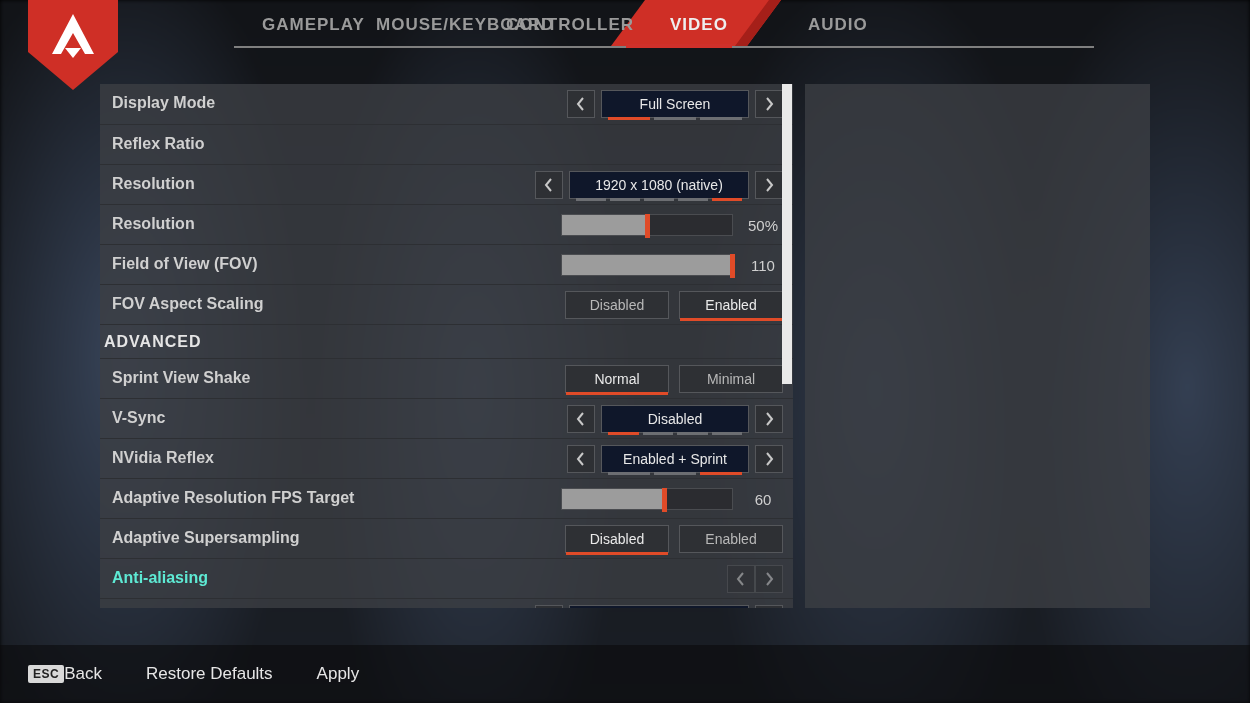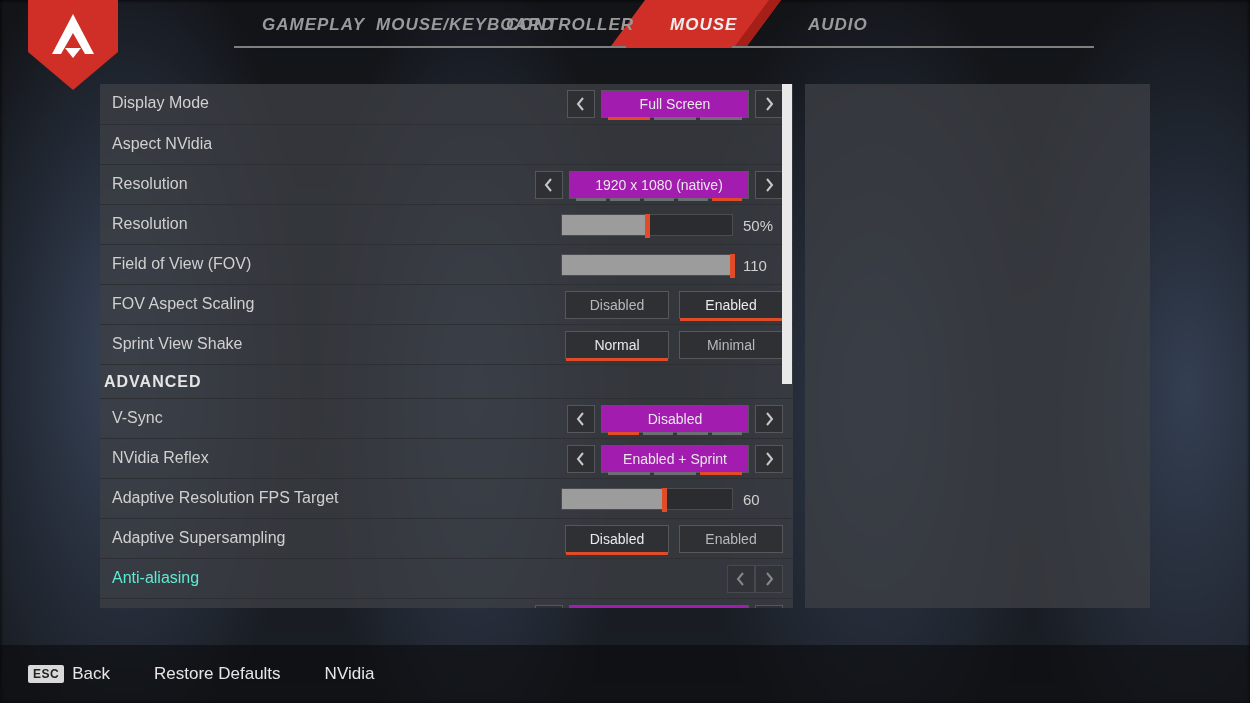--- a/index.html
+++ b/index.html
@@ -10,61 +10,61 @@
     radial-gradient(ellipse 300px 700px at 70% 55%, rgba(120,150,200,0.28), transparent 60%),
     radial-gradient(ellipse 300px 700px at 95% 55%, rgba(120,150,200,0.30), transparent 60%),
     linear-gradient(#121418,#1a1e25);
     filter:blur(2px);
   }
   .page { position:absolute; inset:0; }
   
   .tabbar { position:absolute; top:0; left:0; right:0; height:62px; }
   .tabline { position:absolute; left:234px; right:156px; top:46px; height:2px; background:#7f7f7f; }
   .tabline .active { position:absolute; left:392px; width:106px; top:-2px; height:4px; background:#d0302a; }
-  .tab { position:absolute; top:14px; height:44px; line-height:22px; font-weight:700; letter-spacing:1px; color:#9a9a9a; font-size:17px; text-align:center;font-style:italic; }
+  .tab { position:absolute; top:14px; height:44px; line-height:22px; font-weight:700; letter-spacing:1px; color:#9a9a9a; font-size:17px; text-align:center; }
   .tab.active { color:#eeeeee; }
   .tab-slash { position:absolute; top:0; left:611px; width:170px; height:46px; overflow:visible; }
   
   .pennant { position:absolute; left:28px; top:0; width:90px; height:90px; }
   
   .left-panel { position:absolute; left:100px; top:84px; width:693px; height:524px; background:rgba(60,63,68,0.78); overflow:hidden; }
   .right-panel { position:absolute; left:805px; top:84px; width:345px; height:524px; background:rgba(60,63,68,0.78); }
   .scrollbar { position:absolute; left:782px; top:84px; width:10px; height:300px; background:#e9e9e9; }
   .rows { position:absolute; left:0; top:0; right:0; }
   .row { position:relative; height:40px; border-top:1px solid #2d2f33; }
   .row:first-child { border-top:none; }
-  .row .label { position:absolute; left:12px; top:10px; color:#d0d0d0; font-size:16px; }
+  .row .label { position:absolute; left:12px; top:10px; color:#d0d0d0; font-size:16px;font-weight:bold; }
   .row.disabled .label { color:#5eead4; }
   .section-head { height:34px; }
   .section-head .label { font-weight:700; color:#e5e5e5; letter-spacing:1px; top:8px; left:4px; }
   
   .stepper { position:absolute; right:10px; top:6px; height:28px; display:flex; align-items:center; }
   .arrow { width:28px; height:28px; background:#2e3034; border:1px solid #55575b; display:flex; align-items:center; justify-content:center; }
   .arrow svg { width:10px; height:14px; }
   .arrow.disabled { opacity:0.55; }
-  .valbox { width:148px; height:28px; margin:0 6px; background:#a21caf; border:1px solid #55575b; color:#e8e8e8; font-size:14px; display:flex; align-items:center; justify-content:center; position:relative; }
+  .valbox { width:148px; height:28px; margin:0 6px; background:#0f172a; border:1px solid #55575b; color:#e8e8e8; font-size:14px; display:flex; align-items:center; justify-content:center; position:relative; }
   .valbox.wide { width:180px; }
   .ticks { position:absolute; left:6px; right:6px; bottom:-3px; height:3px; display:flex; gap:4px; }
   .ticks span { flex:1; background:#6c6e72; }
   .ticks span.on { background:#e04b28; }
   
   .slider-wrap { position:absolute; right:10px; top:8px; width:222px; height:24px; display:flex; align-items:center; }
   .slider { position:relative; flex:1; height:22px; background:#2b2c30; border:1px solid #4a4c50; }
   .slider .fill { position:absolute; left:0; top:0; bottom:0; background:#9c9c9c; }
   .slider .handle { position:absolute; top:-1px; width:5px; height:24px; background:#e04b28; }
-  .slider-val { width:40px; text-align:left; color:#cfcfcf; font-size:15px; margin-left:10px; }
+  .slider-val { width:40px; text-align:center; color:#cfcfcf; font-size:15px; margin-left:10px; }
   
   .toggle-wrap { position:absolute; right:10px; top:6px; display:flex; gap:10px; }
   .toggle { width:104px; height:28px; background:#2e3034; border:1px solid #55575b; color:#b8b8b8; font-size:14px; display:flex; align-items:center; justify-content:center; position:relative; }
   .toggle.selected { color:#eaeaea; }
   .toggle .bar { position:absolute; left:0; right:0; bottom:-3px; height:3px; background:#e04b28; display:none; }
   .toggle.selected .bar { display:block; }
   
   .footer { position:absolute; left:0; right:0; bottom:0; height:58px; background:rgba(10,10,12,0.6); display:flex; align-items:center; padding-left:28px; gap:44px; color:#e6e6e6; font-size:17px; }
-  .esc { display:inline-flex; align-items:center; gap:8px; }
+  .esc { display:inline-flex; align-items:center; gap:0; }
   .esc .key { background:#d9d9d9; color:#222; font-weight:700; font-size:12px; padding:2px 5px; border-radius:2px; letter-spacing:0.5px; }
 </style>
 </head>
 <body>
 
 <div class="bg"></div>
 <div class="page">
 
   <div class="pennant">
     <svg viewBox="0 0 90 90">
@@ -79,21 +79,21 @@
   <div class="tabbar">
 
     <svg class="tab-slash" viewBox="0 0 170 46">
       <polygon points="34,0 170,0 136,46 0,46" fill="#cf2f26"></polygon>
       <polygon points="0,46 136,46 170,0 158,0 124,46" fill="#a51f19"></polygon>
     </svg>
     <div id="tabs-holder">
         <div class="tab" style="left: 262px;">GAMEPLAY</div>
         <div class="tab" style="left: 376px;">MOUSE/KEYBOARD</div>
         <div class="tab" style="left: 506px;">CONTROLLER</div>
-        <div class="tab active" style="left: 670px;">MOUSE</div>
+        <div class="tab active" style="left: 670px;">VIDEO</div>
         <div class="tab" style="left: 808px;">AUDIO</div>
       </div>
     <div class="tabline">
         <div class="active"></div>
       </div>
   </div>
 
   <div class="left-panel">
     <div class="rows" id="rows">
         <div class="row ">
@@ -113,21 +113,21 @@
               </div>
     </div>
     <div class="arrow">
               <svg viewBox="0 0 10 14">
                 <path d="M3 1 L8 7 L3 13" stroke="#c8c8c8" stroke-width="2" fill="none"></path>
               </svg>
             </div>
   </div>
   </div>
         <div class="row ">
-    <div class="label">Aspect NVidia</div>
+    <div class="label">Reflex Ratio</div>
   </div>
         <div class="row ">
     <div class="label">Resolution</div>
     <div class="stepper">
     <div class="arrow">
               <svg viewBox="0 0 10 14">
                 <path d="M7 1 L2 7 L7 13" stroke="#c8c8c8" stroke-width="2" fill="none"></path>
               </svg>
             </div>
     <div class="valbox wide">
@@ -167,30 +167,30 @@
     <div class="slider-val">110</div>
   </div>
   </div>
         <div class="row ">
     <div class="label">FOV Aspect Scaling</div>
     <div class="toggle-wrap">
             <div class="toggle">Disabled</div>
             <div class="toggle selected">Enabled<div class="bar"></div></div>
           </div>
   </div>
+        <div class="row section-head">
+     <div class="label">ADVANCED</div>
+   </div>
         <div class="row ">
     <div class="label">Sprint View Shake</div>
     <div class="toggle-wrap">
             <div class="toggle selected">Normal<div class="bar"></div></div>
             <div class="toggle">Minimal</div>
           </div>
   </div>
-        <div class="row section-head">
-     <div class="label">ADVANCED</div>
-   </div>
         <div class="row ">
     <div class="label">V-Sync</div>
     <div class="stepper">
     <div class="arrow">
               <svg viewBox="0 0 10 14">
                 <path d="M7 1 L2 7 L7 13" stroke="#c8c8c8" stroke-width="2" fill="none"></path>
               </svg>
             </div>
     <div class="valbox">
       <span>Disabled</span>
@@ -278,16 +278,16 @@
   </div>
   <div class="scrollbar"></div>
   <div class="right-panel"></div>
 
   <div class="footer">
     <span class="esc">
       <span class="key">ESC</span>
       <span>Back</span>
     </span>
     <span>Restore Defaults</span>
-    <span>NVidia</span>
+    <span>Apply</span>
   </div>
 
 </div>
 
 </body></html>

